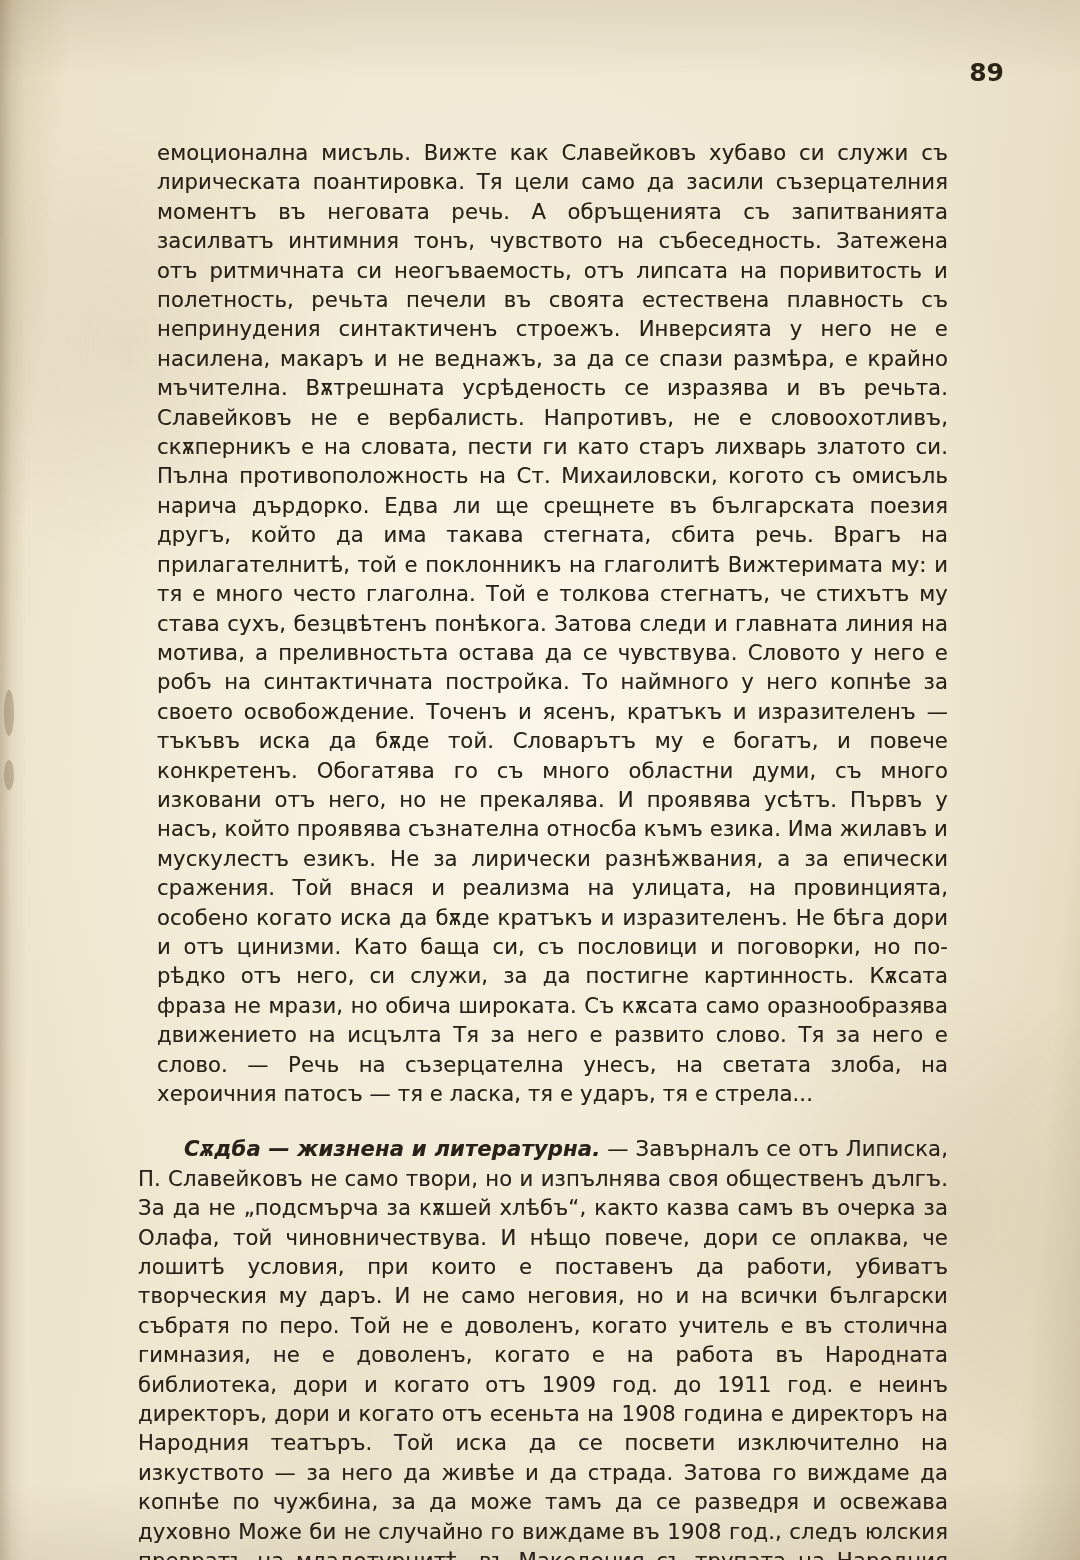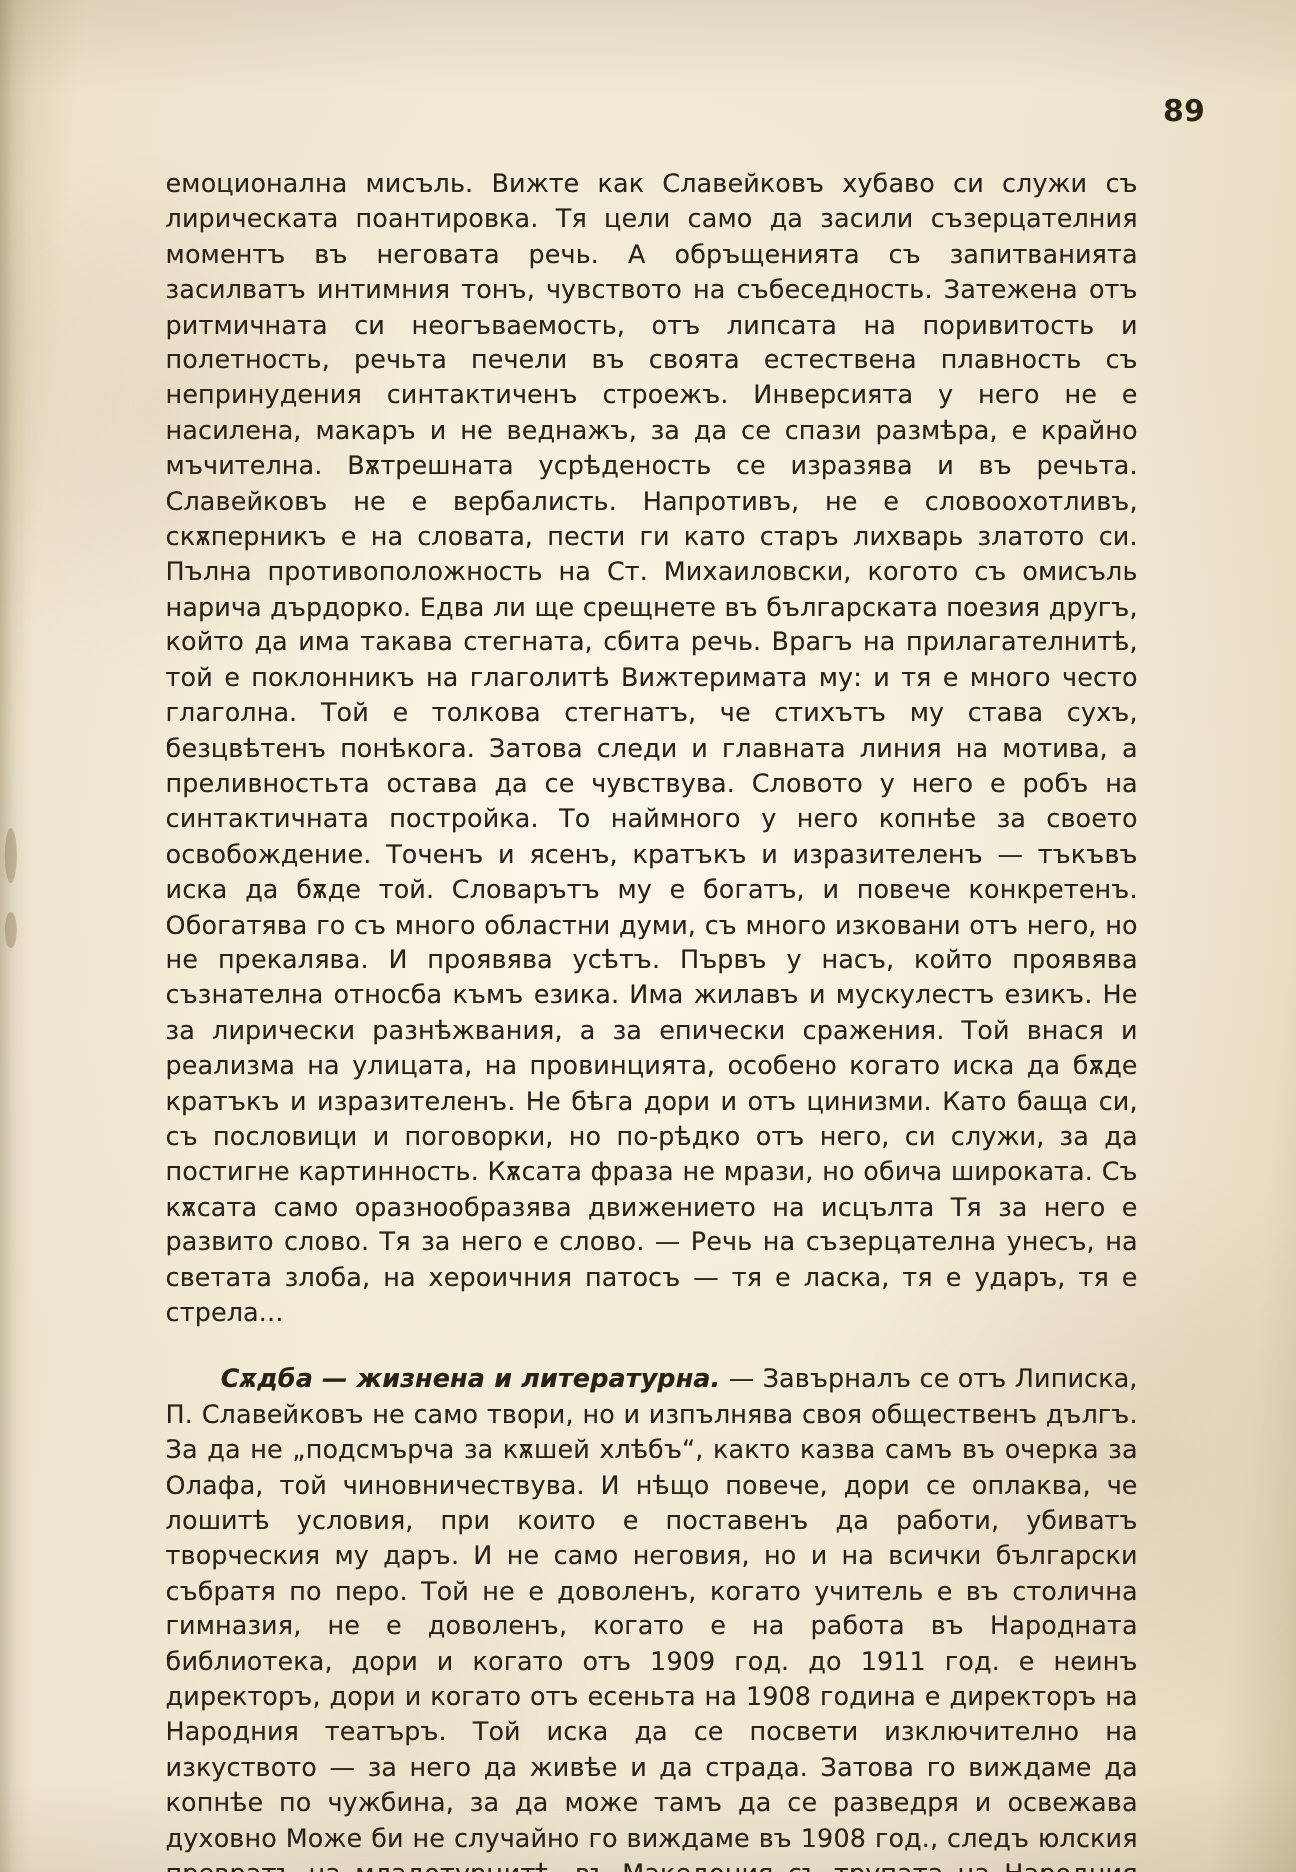--- a/index.html
+++ b/index.html
@@ -72,21 +72,21 @@
     text-align: center;
     font-size: 25px;
     font-weight: bold;
     letter-spacing: 0.4px;
     color: #2c2317;
     font-family: "DejaVu Sans", sans-serif;
   }
   .head-folio {
     position: absolute;
     right: 76px;
-    top: 20px;
+    top: 0;
     font-size: 25px;
     font-weight: bold;
     color: #2c2317;
   }
 
   .body-text {
     position: absolute;
     top: 138px;
     left: 138px;
     width: 810px;
@@ -96,20 +96,21 @@
     text-align: justify;
     text-justify: inter-word;
     font-family: "DejaVu Sans", sans-serif;
     letter-spacing: 0.1px;
   }
   .body-text p {
     margin: 0;
   }
   p.para-1 {
     text-indent: 0;
+    margin-left: 19px;
   }
   p.para-2 {
     margin-top: 26px;
     text-indent: 46px;
   }
   .section-lead {
     font-weight: bold;
     font-style: italic;
   }
   

